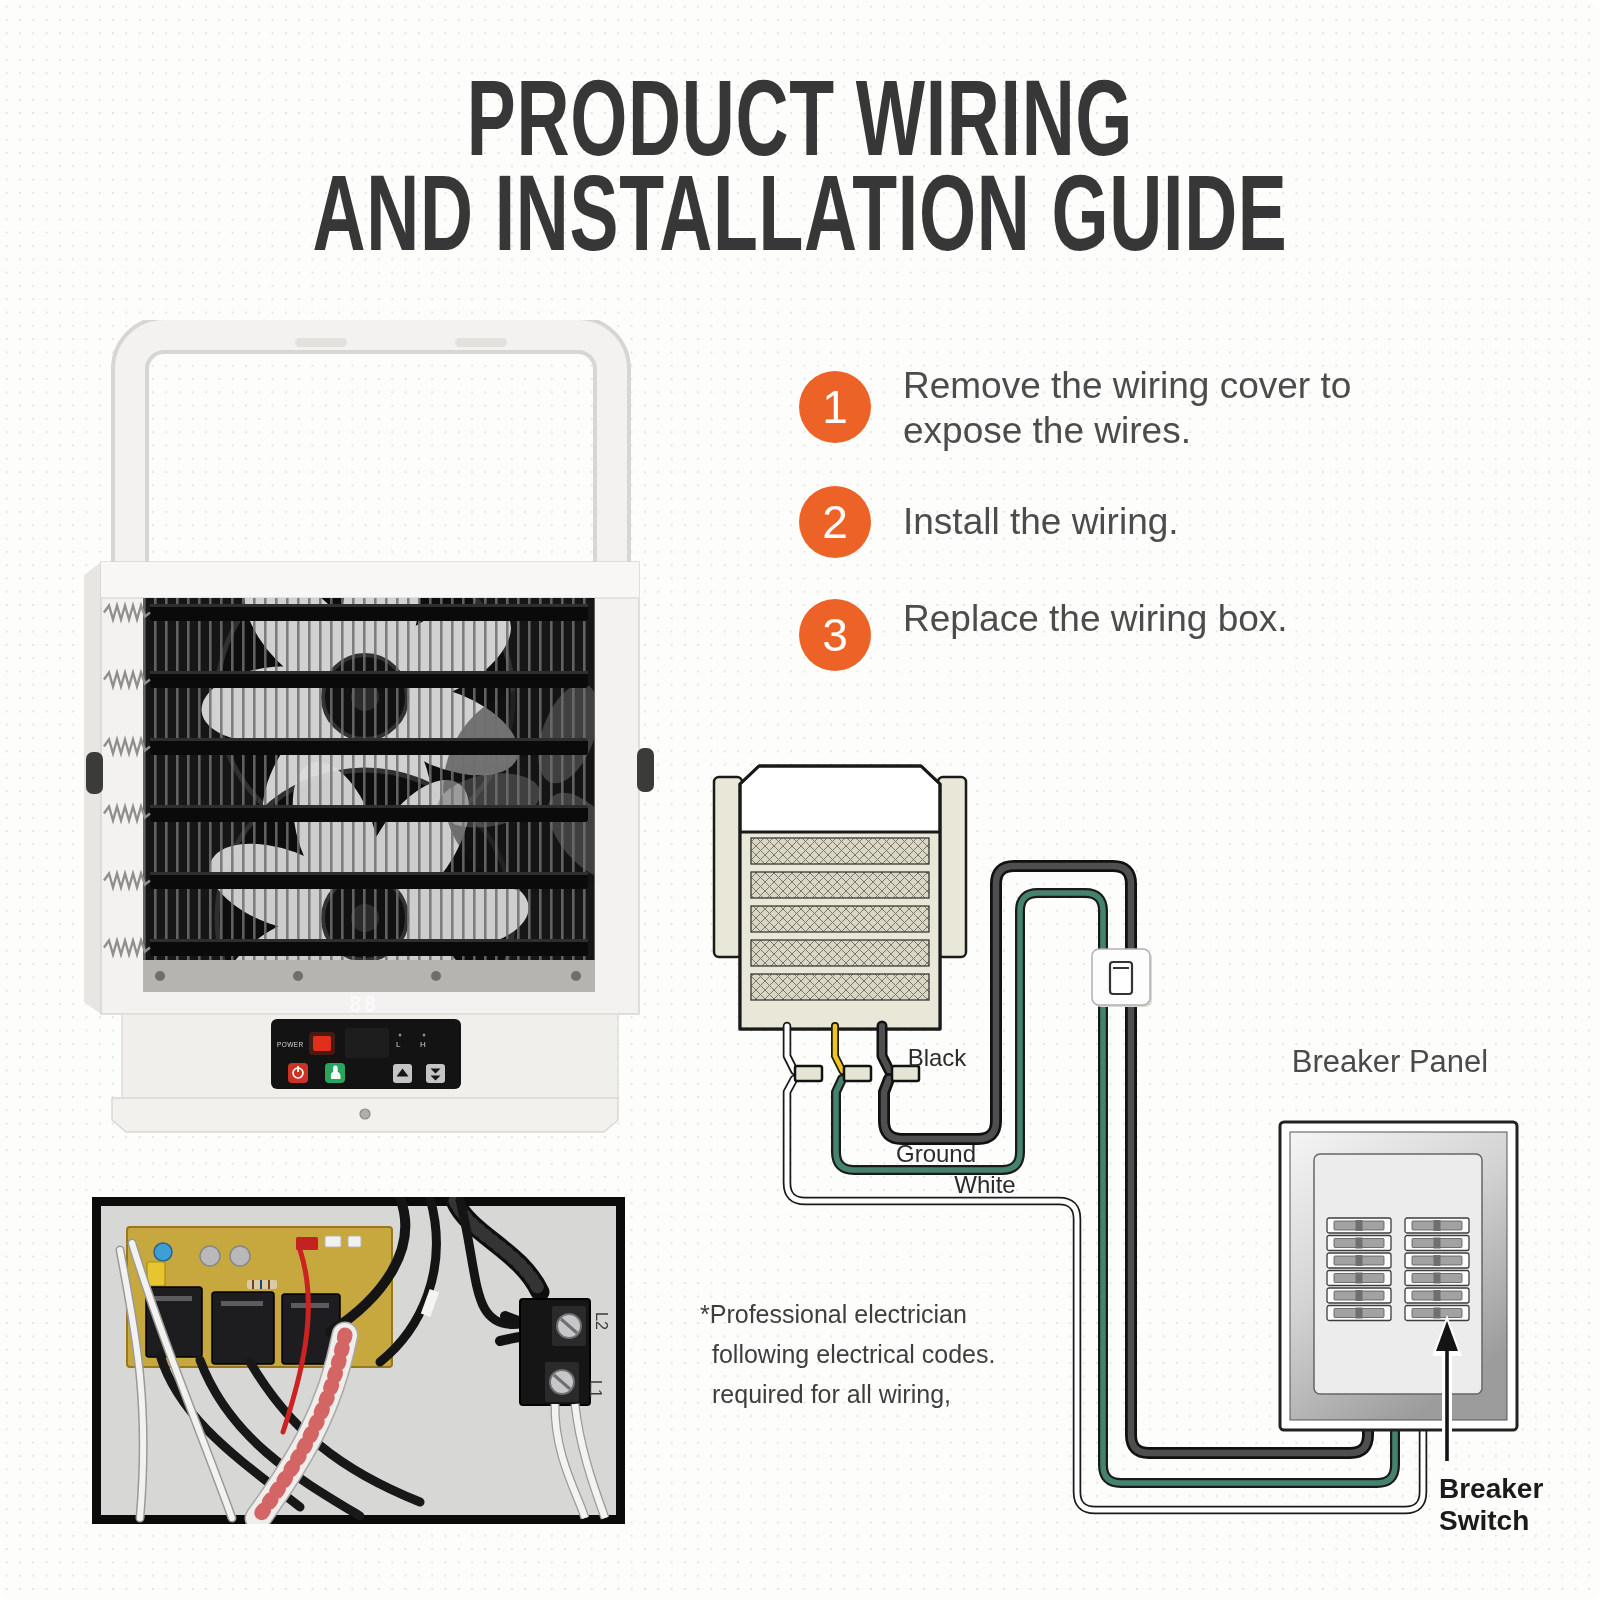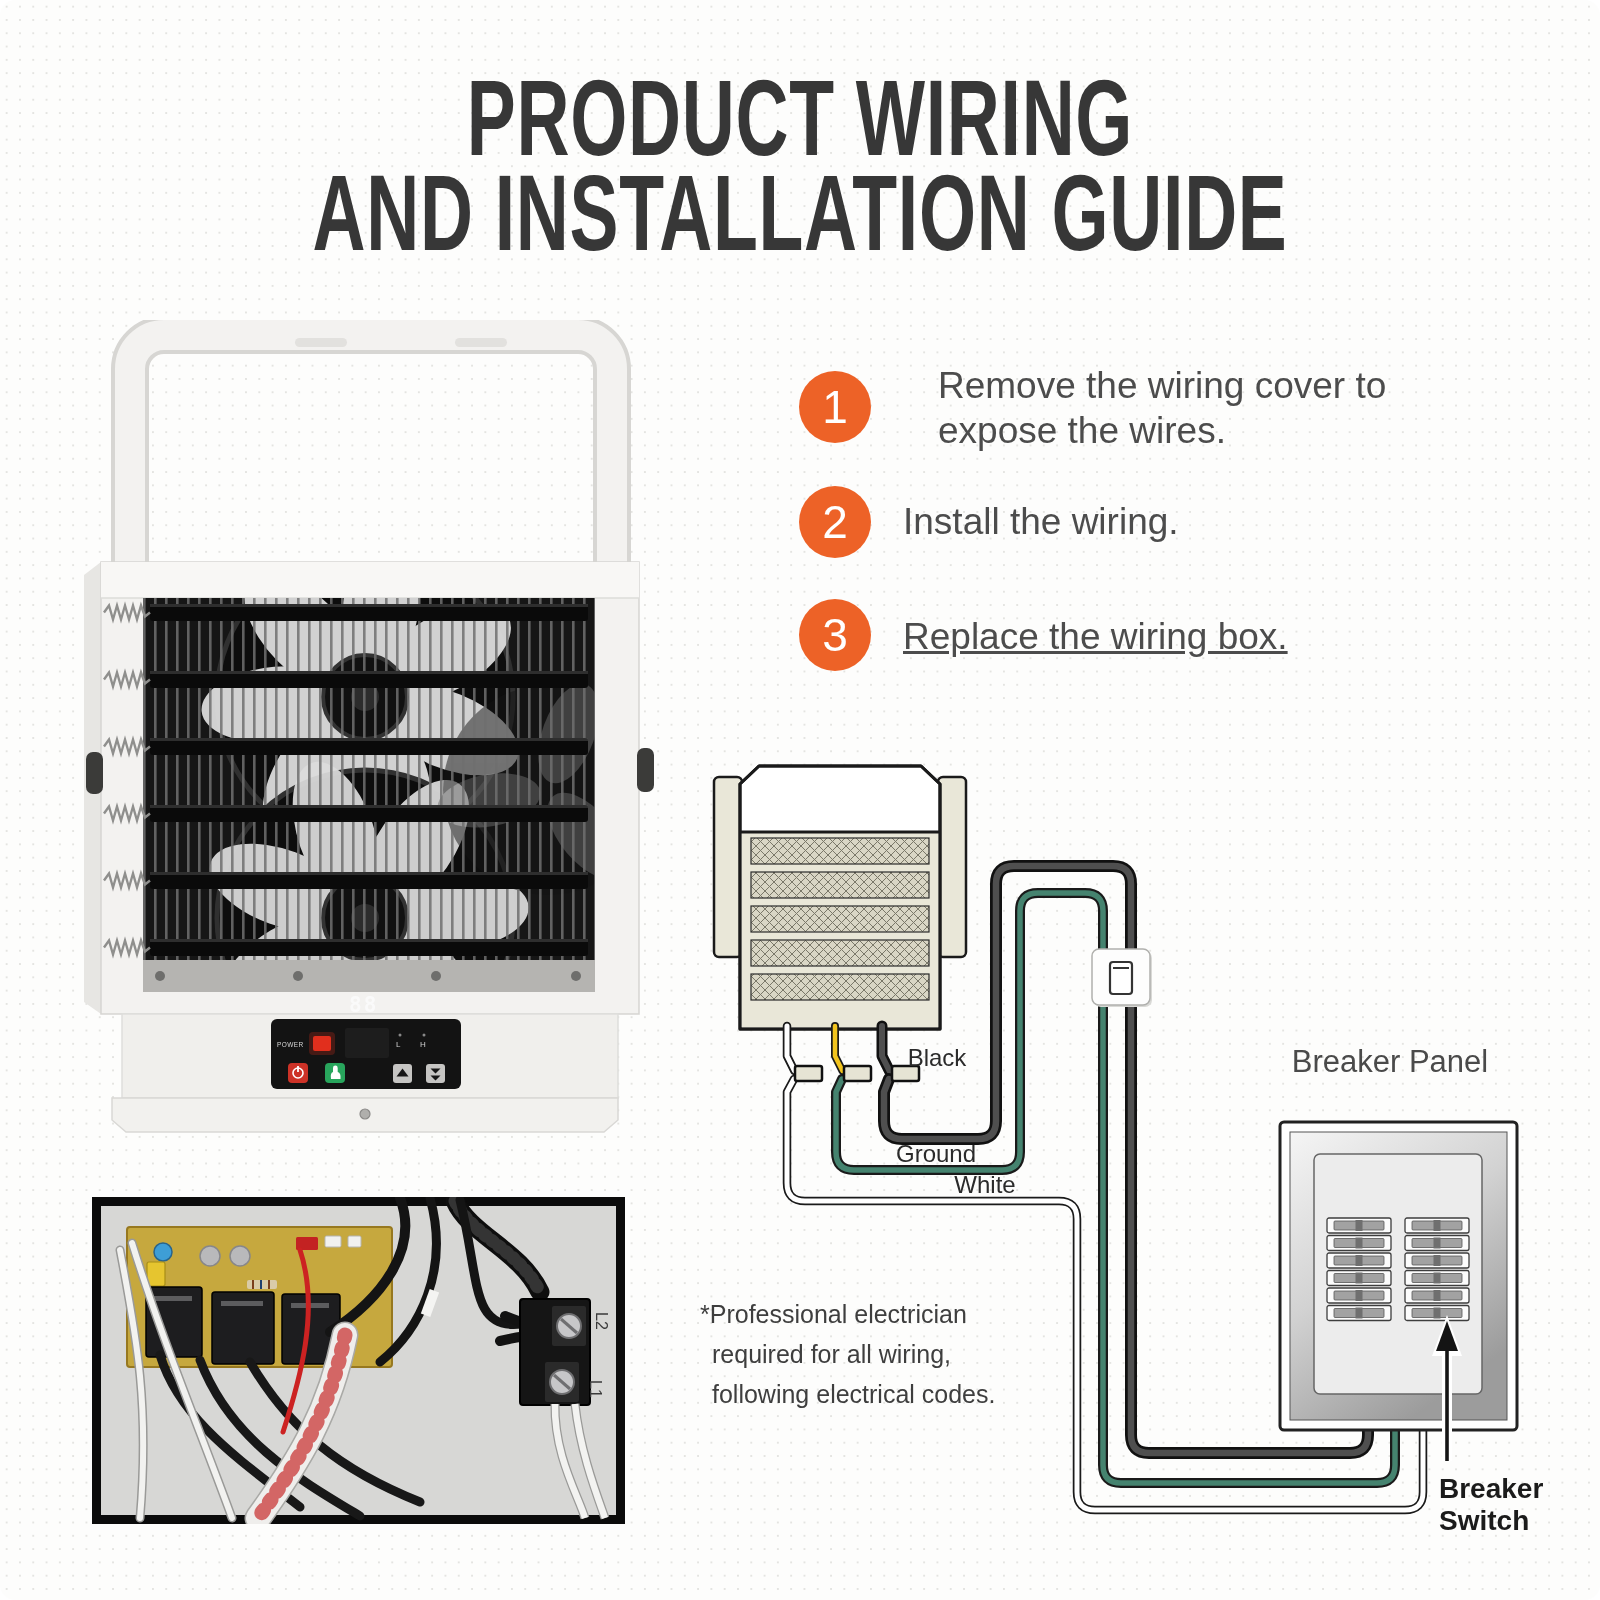--- a/index.html
+++ b/index.html
@@ -179,32 +179,32 @@
 
     <g>
       <polygon points="112,1098 618,1098 618,1120 604,1132 126,1132 112,1120" fill="#f2f1ee" stroke="#d9d8d5" stroke-width="1.5"></polygon>
       <circle cx="365" cy="1114" r="5" fill="#b0afac" stroke="#8b8a88" stroke-width="1.2"></circle>
     </g>
   </svg>
 
   <div class="step-badge" style="top:371px;">
     <span>1</span>
   </div>
-  <div class="step-text" style="top:363px;margin-left:35px;">Remove the wiring cover to
+  <div class="step-text" style="top:363px;">Remove the wiring cover to
 expose the wires.</div>
 
   <div class="step-badge" style="top:486px;">
     <span>2</span>
   </div>
   <div class="step-text" style="top:499px;">Install the wiring.</div>
 
   <div class="step-badge" style="top:599px;">
     <span>3</span>
   </div>
-  <div class="step-text" style="top:614px;text-decoration:underline;">Replace the wiring box.</div>
+  <div class="step-text" style="top:596px;">Replace the wiring box.</div>
 
   <svg style="left:0;top:0;" width="1600" height="1600" viewBox="0 0 1600 1600">
     <defs>
       <pattern id="xh" width="9" height="9" patternUnits="userSpaceOnUse">
         <rect width="9" height="9" fill="#d9d6c5"></rect>
         <path d="M0,0 L9,9 M9,0 L0,9" stroke="#7a7869" stroke-width="1"></path>
       </pattern>
       <linearGradient id="pg" x1="0" y1="0" x2="0.55" y2="1">
         <stop offset="0" stop-color="#f5f5f5"></stop>
         <stop offset="0.5" stop-color="#d2d2d2"></stop>
@@ -362,22 +362,22 @@
 
   <div class="wire-label" style="left:937px;top:1044px;">Black</div>
   <div class="wire-label" style="left:936px;top:1140px;">Ground</div>
   <div class="wire-label" style="left:985px;top:1171px;">White</div>
 
   <div class="panel-label" style="left:1390px;top:1044px;">Breaker Panel</div>
   <div class="switch-label" style="left:1439px;top:1473px;">Breaker Switch</div>
 
   <div class="note">
     <div>*Professional electrician</div>
+    <div class="n2">following electrical codes.</div>
     <div class="n2">required for all wiring,</div>
-    <div class="n2">following electrical codes.</div>
   </div>
 
   <div class="micro m-power">POWER</div>
   <div class="micro m-display">88</div>
   <div class="micro m-l">L</div>
   <div class="micro m-h">H</div>
 
   <div class="term-label t-l2">L2</div>
   <div class="term-label t-l1">L1</div>
 

